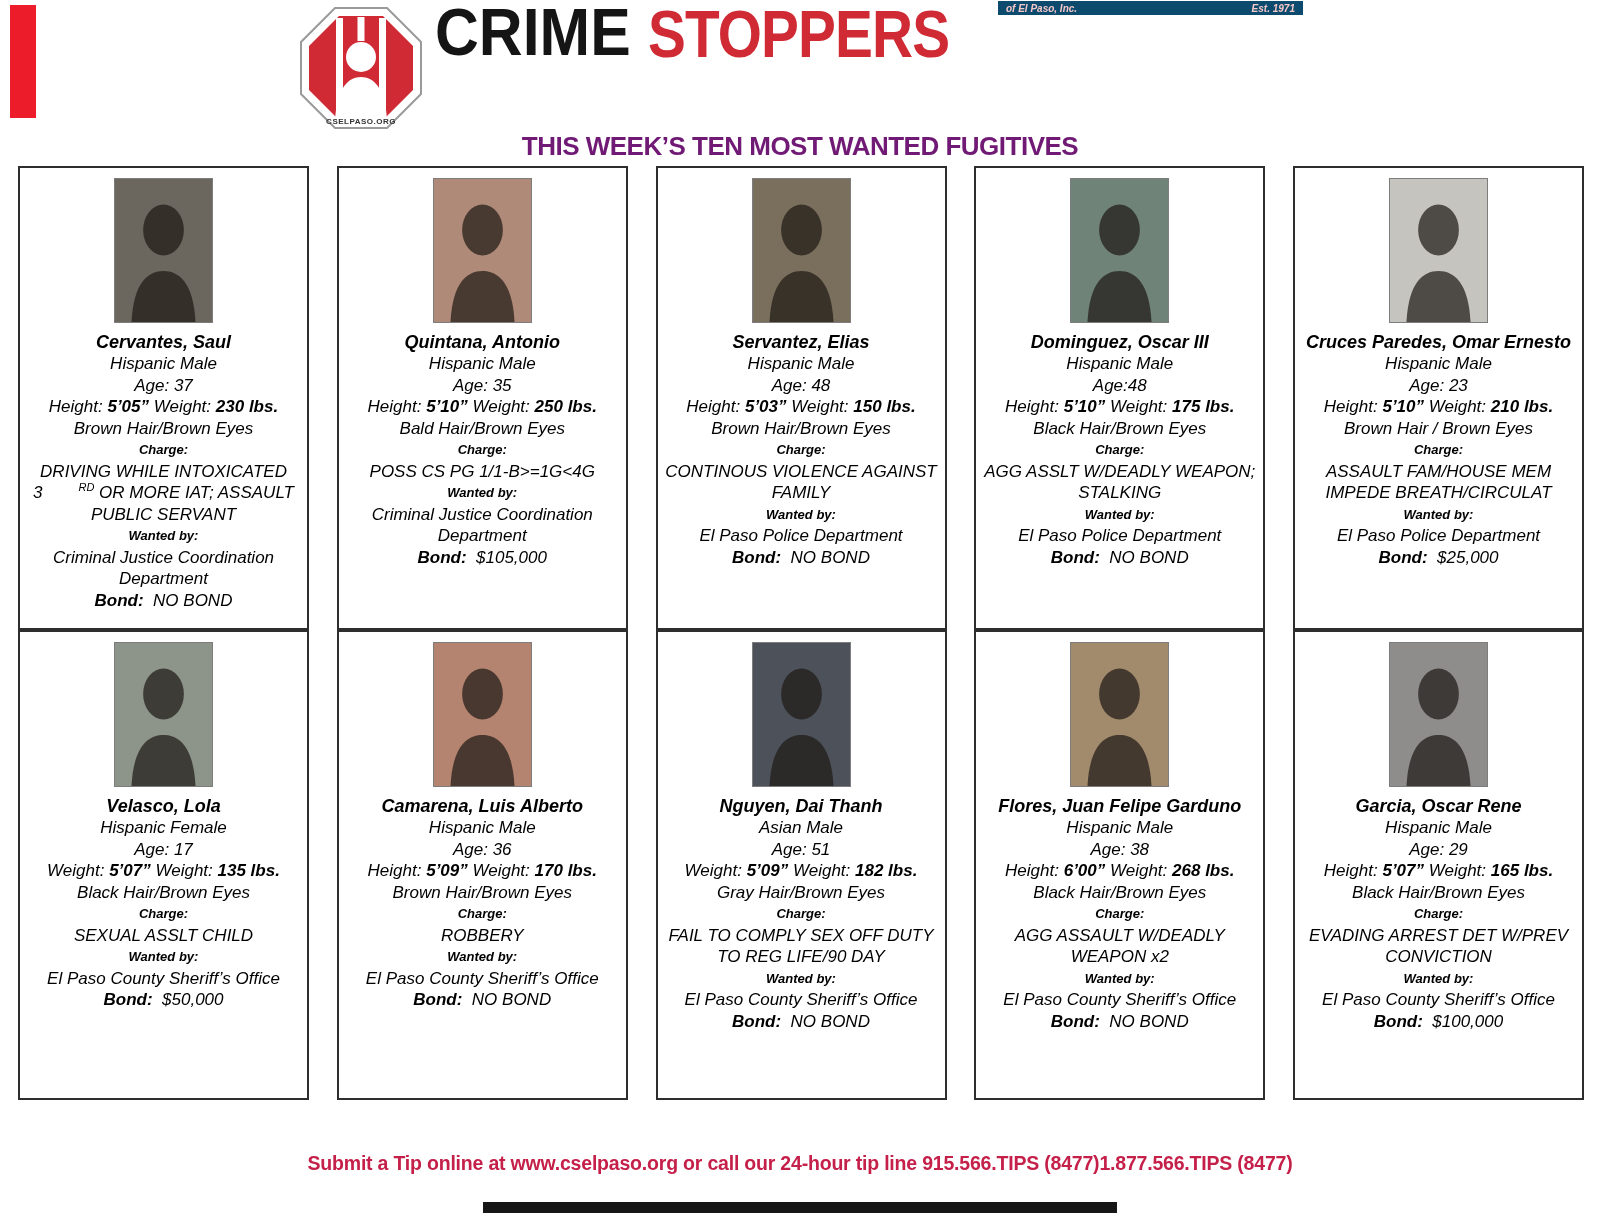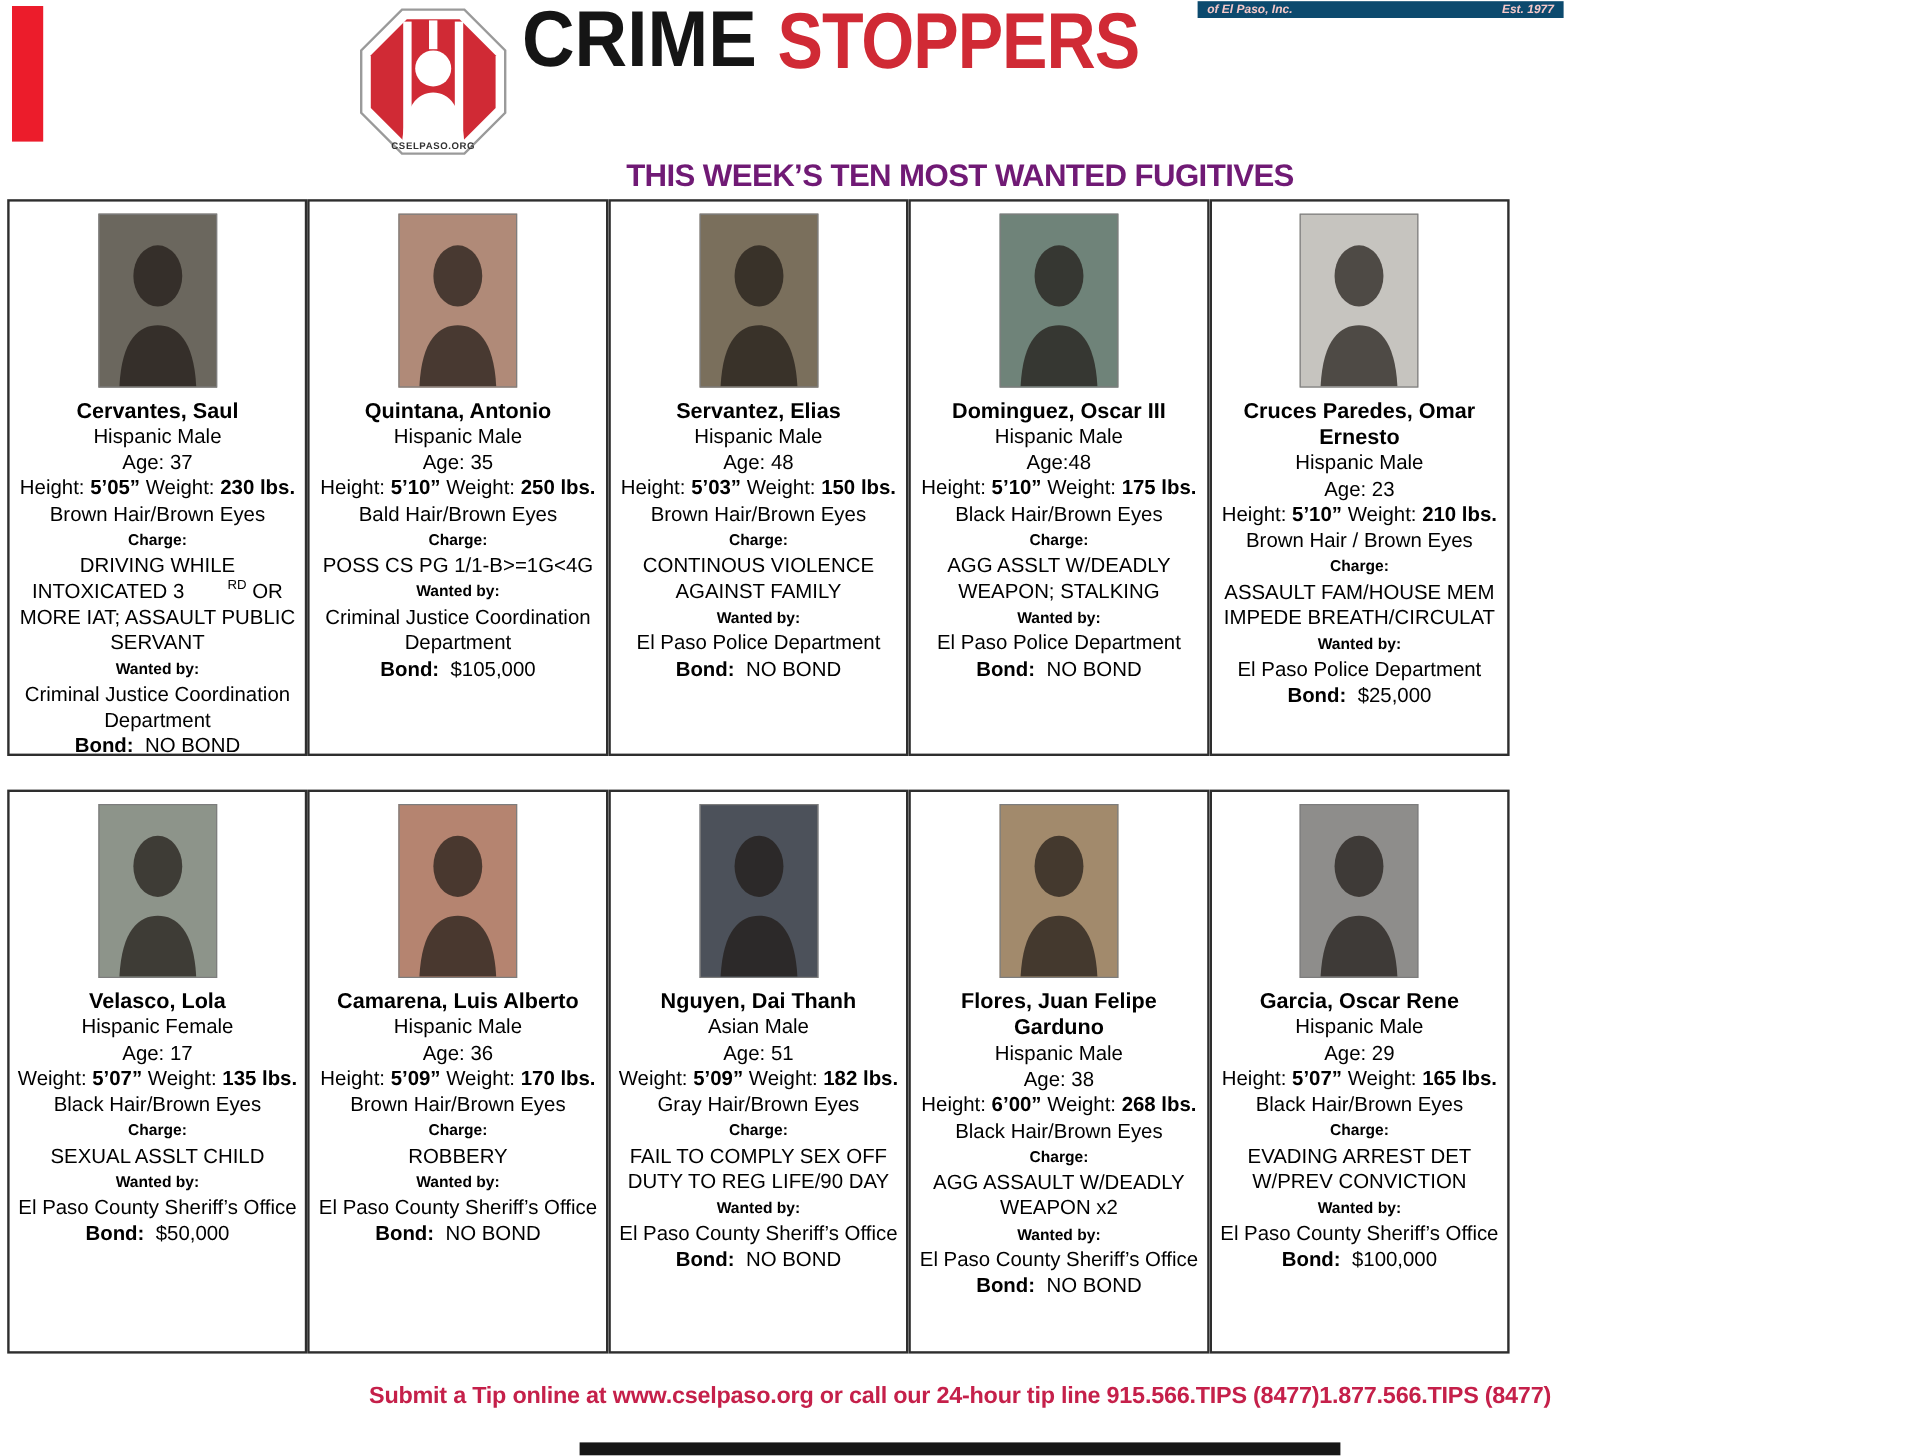--- a/index.html
+++ b/index.html
@@ -27,25 +27,25 @@
     width:305px;height:14px;background:#0c4a6e;margin-top:-3px;
     display:flex;justify-content:space-between;align-items:center;
     padding:0 8px;box-sizing:border-box;
     font-size:10px;font-weight:bold;font-style:italic;color:#f6c9c9;white-space:nowrap;
   }
   .title{
     position:absolute;top:131px;left:0;width:100%;margin:0;text-align:center;
     font-size:26px;font-weight:bold;letter-spacing:-0.5px;color:#701a75;
   }
   
-  .rows{position:absolute;left:6px;top:166px;width:1252px;}
+  .rows{position:absolute;left:18px;top:166px;width:1566px;font-style:italic;}
   .row{display:flex;justify-content:space-between;}
   .row.r1 .card{height:464px;}
   .row.r2 .card{height:470px;}
-  .row.r2{margin-top:28px;}
+  .row.r2{}
   .card{
     width:291px;box-sizing:border-box;border:2px solid #2e2e2e;background:#fff;
     display:flex;flex-direction:column;align-items:center;padding:6px 3px 0 3px;
   }
   .photo{
     width:99px;height:145px;border:1px solid #7d7d7d;box-sizing:border-box;
     margin:4px 0 8px 0;position:relative;overflow:hidden;flex:none;
   }
   .photo svg{display:block;width:100%;height:100%;}
   .nm{font-size:18px;font-weight:bold;line-height:22px;text-align:center;}
@@ -78,21 +78,21 @@
         <path d="M38 116 C40 84 51 73 64 73 C77 73 88 84 90 116 Z" fill="#ffffff"></path>
         <rect x="60.5" y="96" width="7" height="20" fill="#ffffff"></rect>
       </svg>
       <div class="logo-caption">CSELPASO.ORG</div>
     </div>
     <div class="brand">
       <div class="brand-top">CRIME</div>
       <div class="brand-bottom">STOPPERS</div>
       <div class="brand-strip">
         <span>of El Paso, Inc.</span>
-        <span>Est. 1977</span>
+        <span>Est. 1971</span>
       </div>
     </div>
   </div>
 </div>
 
 <h1 class="title">THIS WEEK’S TEN MOST WANTED FUGITIVES</h1>
 
 <div class="rows">
   <div class="row r1" id="row1">
   <div class="card">

